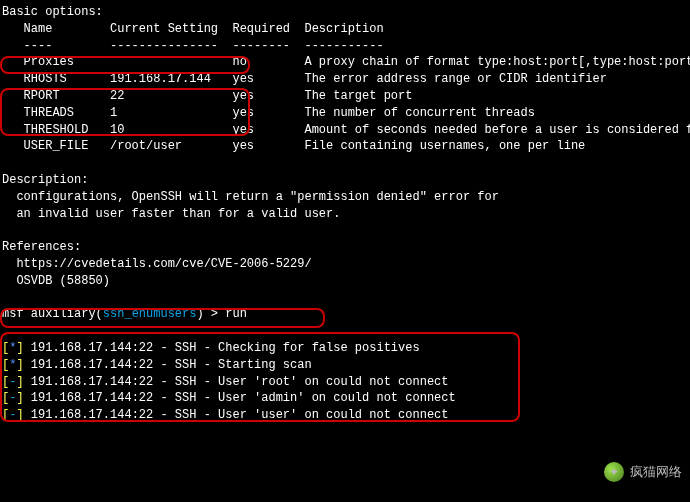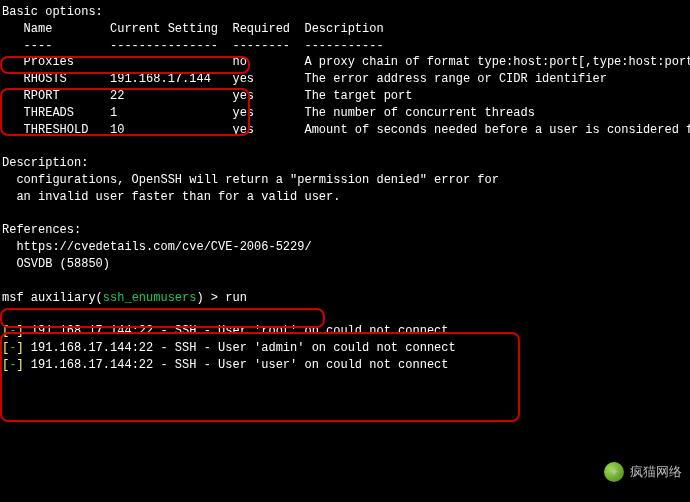--- a/index.html
+++ b/index.html
@@ -10,21 +10,21 @@
     font-size: 12px;
     line-height: 1.4;
     width: 690px;
     height: 502px;
     overflow: hidden;
     position: relative;
     padding: 4px 2px;
   }
   .row { white-space: pre; }
   .yellow { color: #ffff55; }
-  .red { color: #22c55e; }
+  .red { color: #0ea5e9; }
   .blue { color: #5599ff; }
   .underline { }
 
   
   .hl {
     position: absolute;
     border: 2px solid #cc0000;
     border-radius: 8px;
     pointer-events: none;
   }
@@ -59,20 +59,21 @@
 <div class="row">Basic options:</div>
 <div class="row" id="cols-header">   Name        Current Setting  Required  Description</div>
 <div class="row" id="cols-rule">   ----        ---------------  --------  -----------</div>
 
 <div id="opts">
     <div class="row">   Proxies                      no        A proxy chain of format type:host:port[,type:host:port][...]</div>
     <div class="row">   RHOSTS      191.168.17.144   yes       The error address range or CIDR identifier</div>
     <div class="row">   RPORT       22               yes       The target port</div>
     <div class="row">   THREADS     1                yes       The number of concurrent threads</div>
     <div class="row">   THRESHOLD   10               yes       Amount of seconds needed before a user is considered found</div>
+    <div class="row">   USER_FILE   /root/user       yes       File containing usernames, one per line</div>
   </div>
 
 <div class="row">&nbsp;</div>
 
 <div class="row">Description:</div>
 <div id="desc-lines">
     <div class="row">  configurations, OpenSSH will return a "permission denied" error for</div>
     <div class="row">  an invalid user faster than for a valid user.</div>
   </div>
 
@@ -84,20 +85,22 @@
     <div class="row">  OSVDB (58850)</div>
   </div>
 
 <div class="row">&nbsp;</div>
 
 <div class="row"><span class="underline">msf</span><span> auxiliary(</span><span class="red">ssh_enumusers</span><span>) </span><span>&gt;</span><span> run</span></div>
 
 <div class="row">&nbsp;</div>
 
 <div id="out-lines">
+    <div class="row"><span class="yellow">[</span><span class="blue">*</span><span class="yellow">]</span><span> 191.168.17.144:22 - SSH - Checking for false positives</span></div>
+    <div class="row"><span class="yellow">[</span><span class="blue">*</span><span class="yellow">]</span><span> 191.168.17.144:22 - SSH - Starting scan</span></div>
     <div class="row"><span class="yellow">[</span><span class="red">-</span><span class="yellow">]</span><span> 191.168.17.144:22 - SSH - User 'root' on could not connect</span></div>
     <div class="row"><span class="yellow">[</span><span class="red">-</span><span class="yellow">]</span><span> 191.168.17.144:22 - SSH - User 'admin' on could not connect</span></div>
     <div class="row"><span class="yellow">[</span><span class="red">-</span><span class="yellow">]</span><span> 191.168.17.144:22 - SSH - User 'user' on could not connect</span></div>
   </div>
 
 <div class="row">&nbsp;</div>
 <div class="row">&nbsp;</div>
 
 <div class="hl hl1"></div>
 <div class="hl hl2"></div>

